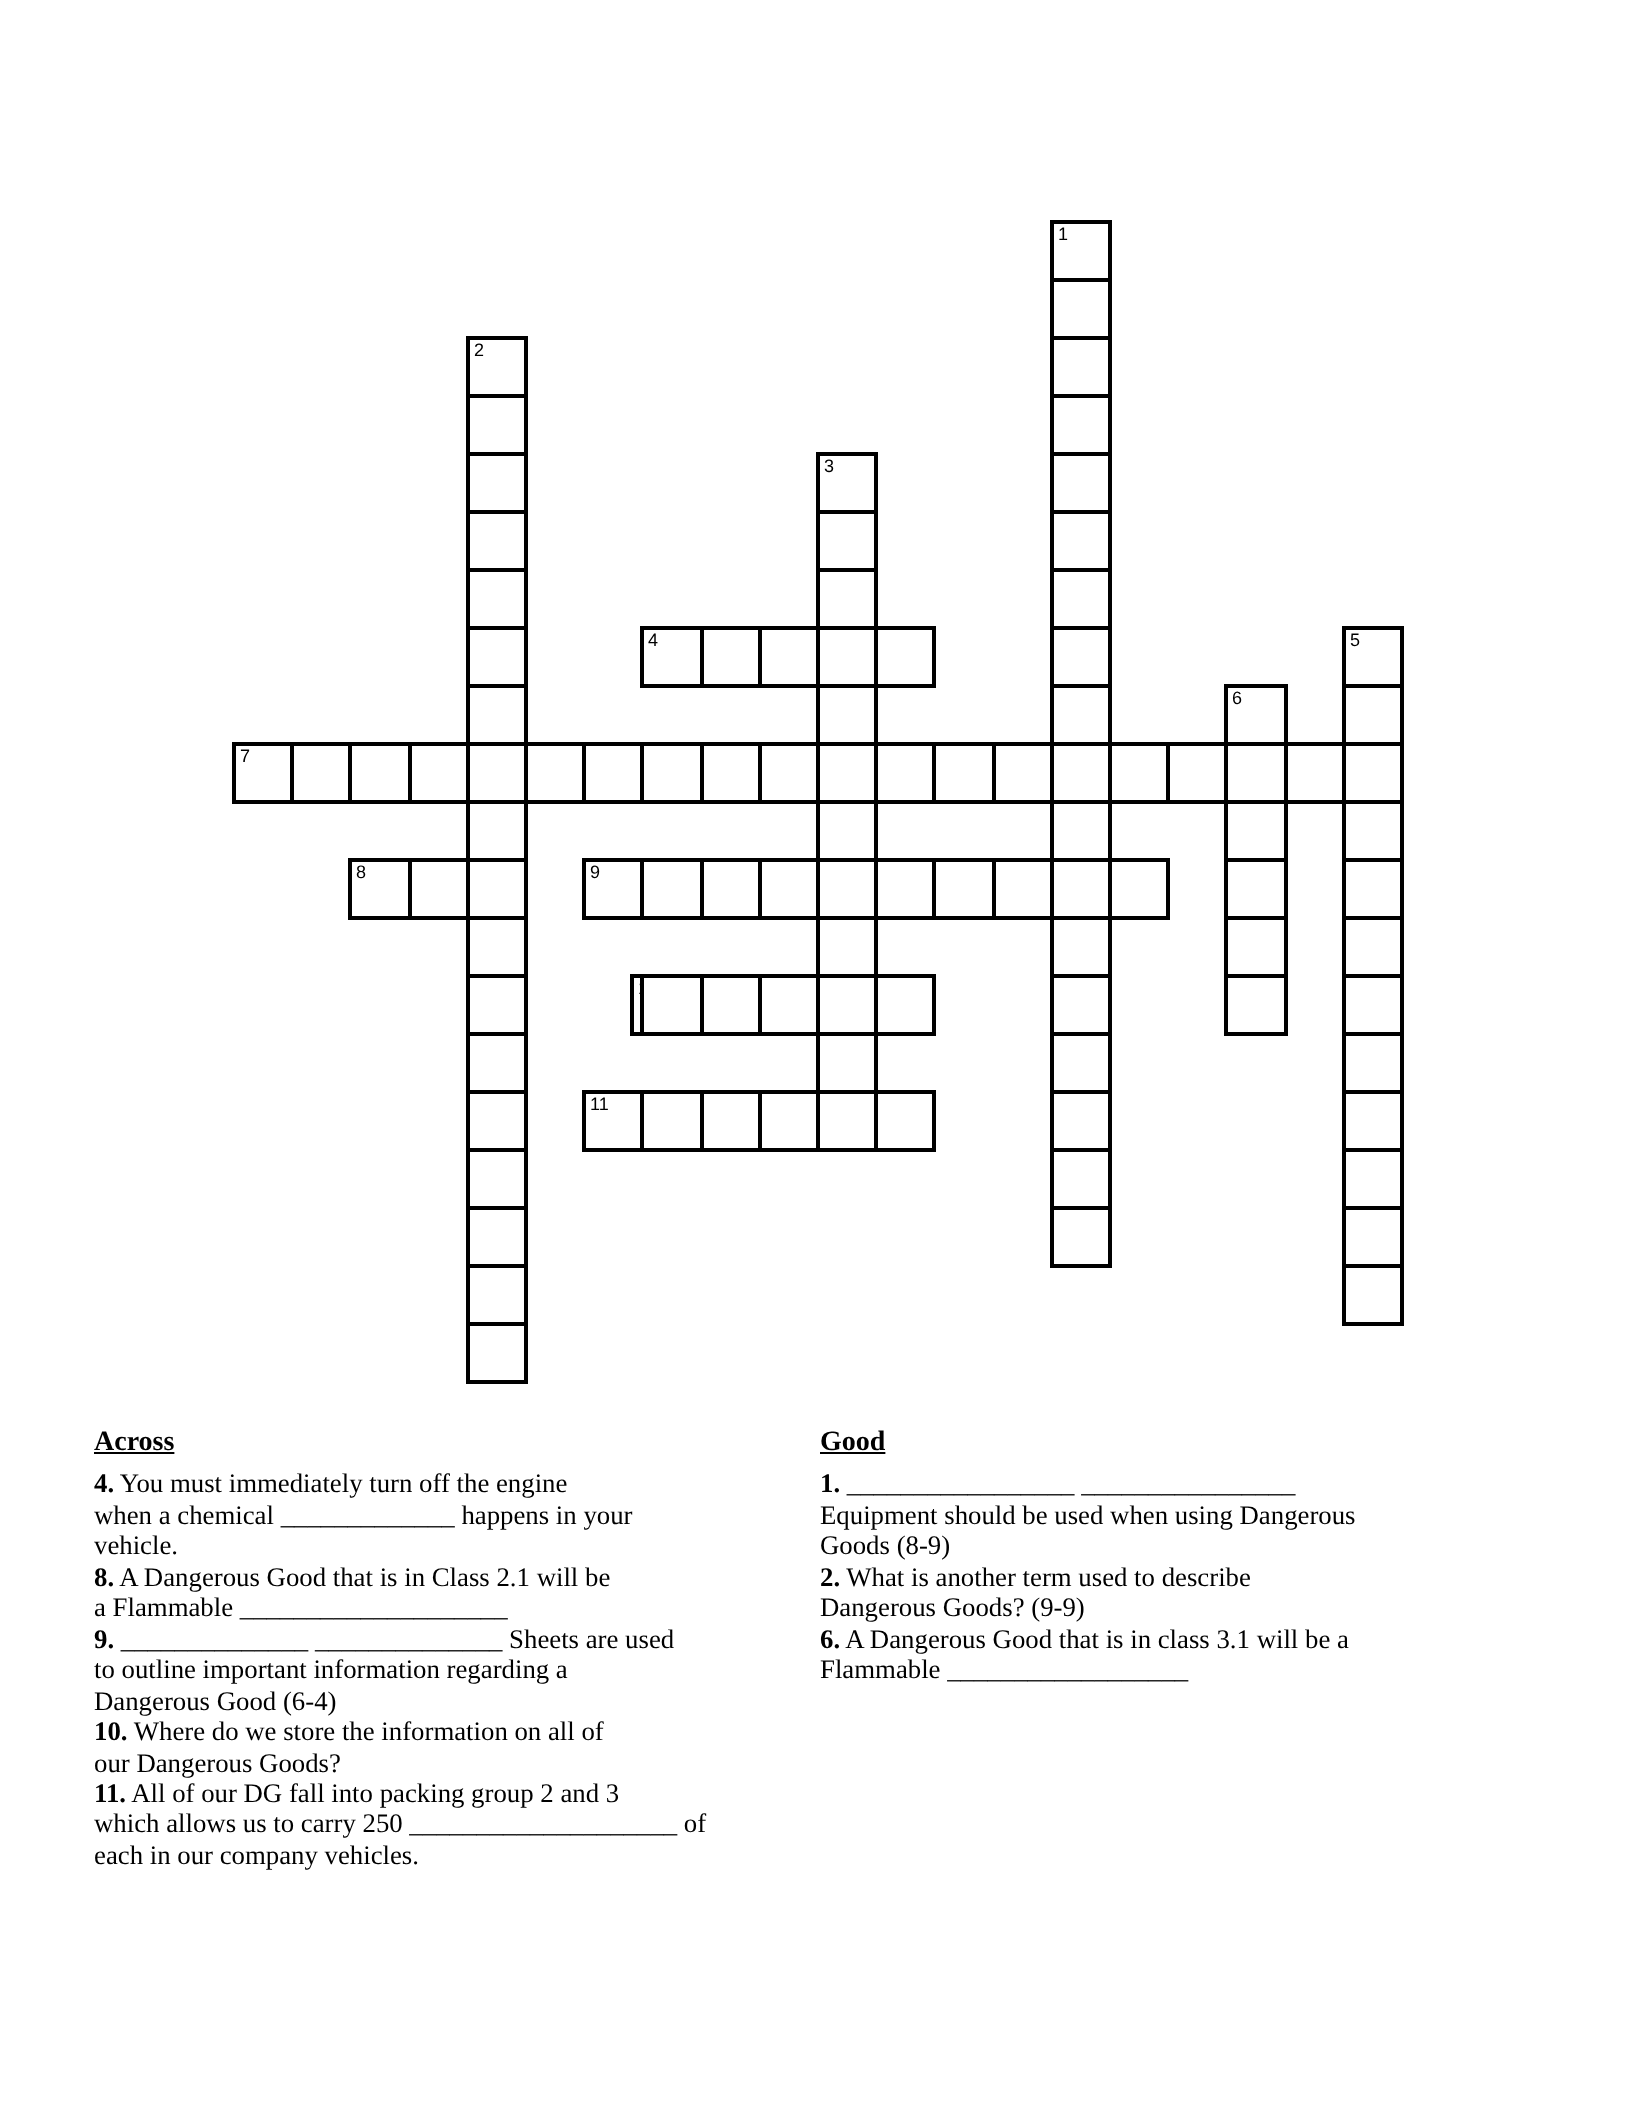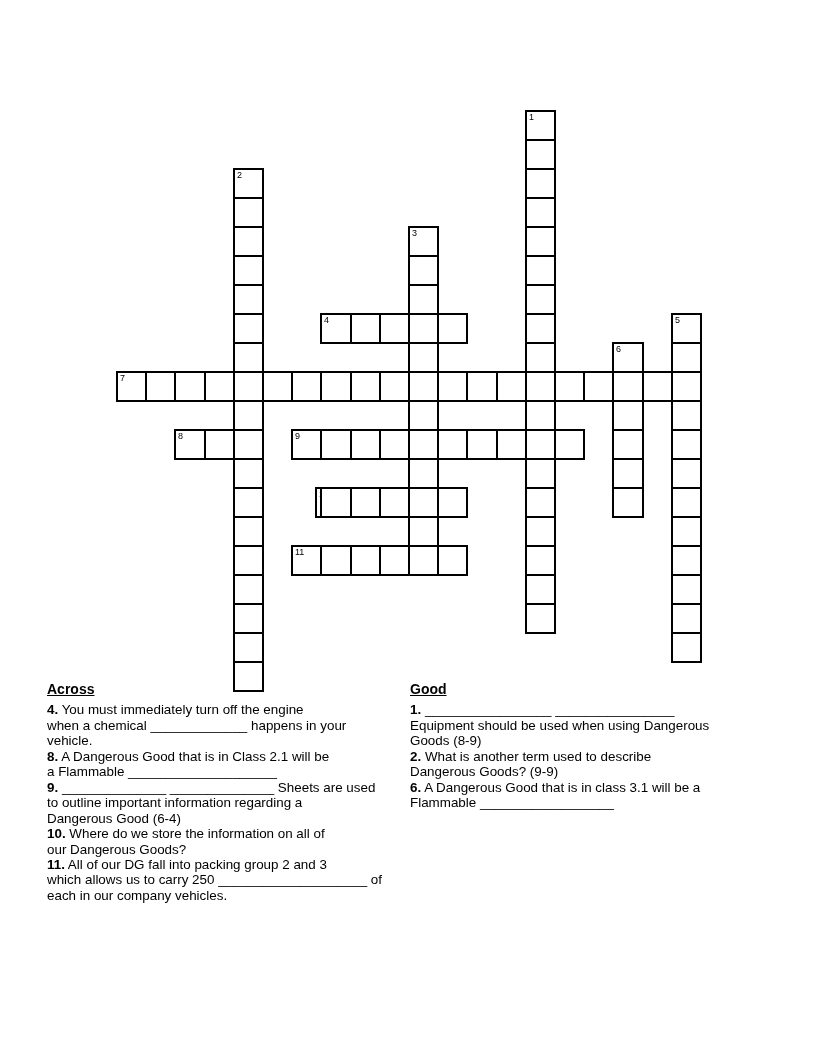--- a/index.html
+++ b/index.html
@@ -45,23 +45,24 @@
     position: absolute;
     top: 0px;
     left: 2px;
     font-size: 9px;
     line-height: 11px;
     font-weight: 400;
     color: #000000;
   }
   .clues {
     position: absolute;
-    top: 682px;
+    top: 714px;
     font-size: 13.4px;
     line-height: 15.45px;
+    font-family: Liberation Serif, serif;
   }
   .clues-across {
     left: 47px;
     width: 362px;
   }
   .clues-down {
     left: 410px;
     width: 384px;
   }
   .clues-heading {

